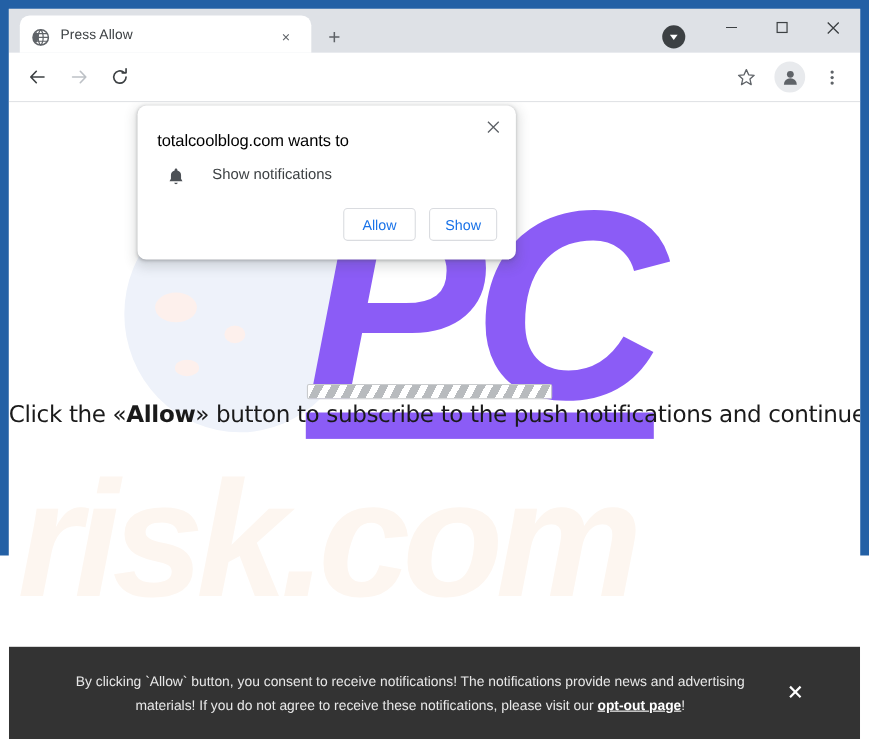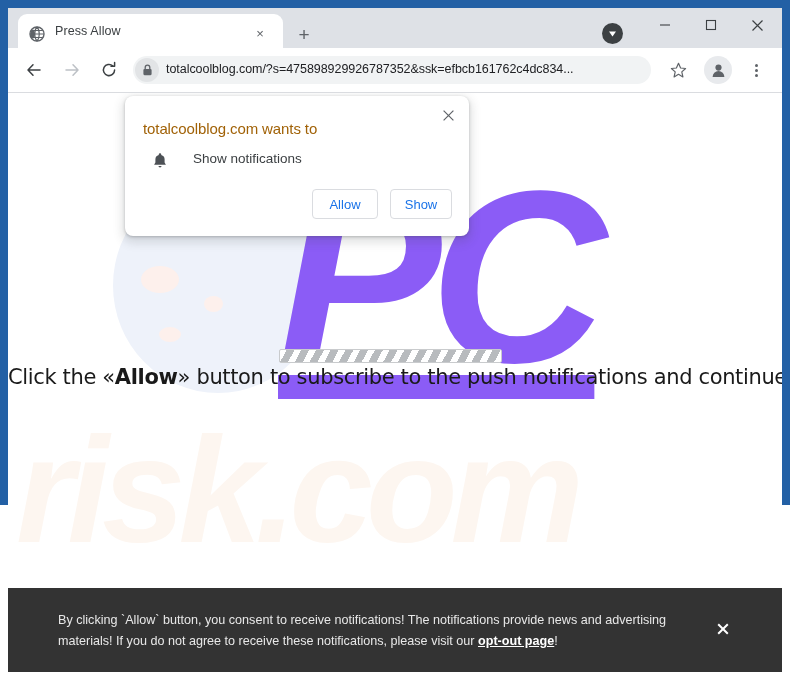--- a/index.html
+++ b/index.html
@@ -282,21 +282,21 @@
     right: 8px; top: 6px;
     width: 26px; height: 26px;
     display: flex; align-items: center; justify-content: center;
     color: #5f6368;
     font-size: 14px;
   }
   #notif-title {
     position: absolute;
     left: 18px; top: 24px;
     font-size: 15px;
-    color: #a16207;
+    color: #000000;
     letter-spacing: -.1px;
   }
   #notif-bell {
     position: absolute;
     left: 26px; top: 55px;
     width: 18px; height: 18px;
     display: flex; align-items: center; justify-content: center;
   }
   #notif-permission {
     position: absolute;
@@ -328,20 +328,21 @@
     width: 774px; height: 84px;
     background: #333333;
   }
   #consent-text {
     position: absolute;
     left: 50px; top: 22px;
     width: 630px;
     font-size: 12.6px;
     line-height: 21px;
     color: #e8e8e8;
+    text-align: center;
   }
   #consent-link {
     color: #ffffff;
     text-decoration: underline;
     font-weight: 600;
   }
   #consent-close {
     position: absolute;
     left: 704px; top: 30px;
     width: 22px; height: 22px;
@@ -412,29 +413,20 @@
         </svg>
       </div>
 
       <div class="nav-btn" id="nav-reload">
         <svg width="18" height="18" viewBox="0 0 18 18">
           <path d="M14.6 9 a5.6 5.6 0 1 1 -1.9 -4.2" fill="none" stroke="#3c4043" stroke-width="1.5" stroke-linecap="round"></path>
           <path d="M14.6 1.6 V5.2 H11" fill="none" stroke="#3c4043" stroke-width="1.5" stroke-linecap="round" stroke-linejoin="round"></path>
         </svg>
       </div>
 
-      <div id="omnibox">
-        <div id="site-lock">
-          <svg width="11" height="12" viewBox="0 0 11 12">
-            <rect x="1.4" y="5" width="8.2" height="6.2" rx="1.1" fill="#5f6368"></rect>
-            <path d="M3.2 5 V3.4 a2.3 2.3 0 0 1 4.6 0 V5" fill="none" stroke="#5f6368" stroke-width="1.3"></path>
-          </svg>
-        </div>
-        <div id="url-text">totalcoolblog.com/?s=475898929926787352&amp;ssk=efbcb161762c4dc834...</div>
-      </div>
 
       <div id="bookmark-star">
         <svg width="17" height="17" viewBox="0 0 17 17">
           <path d="M8.5 1.3 L10.6 6 L15.6 6.5 L11.8 9.9 L12.9 14.9 L8.5 12.3 L4.1 14.9 L5.2 9.9 L1.4 6.5 L6.4 6 Z" fill="none" stroke="#5f6368" stroke-width="1.2" stroke-linejoin="round"></path>
         </svg>
       </div>
 
       <div id="profile-avatar">
         <svg width="17" height="17" viewBox="0 0 17 17">
           <circle cx="8.5" cy="5.6" r="3.1" fill="#5f6368"></circle>

